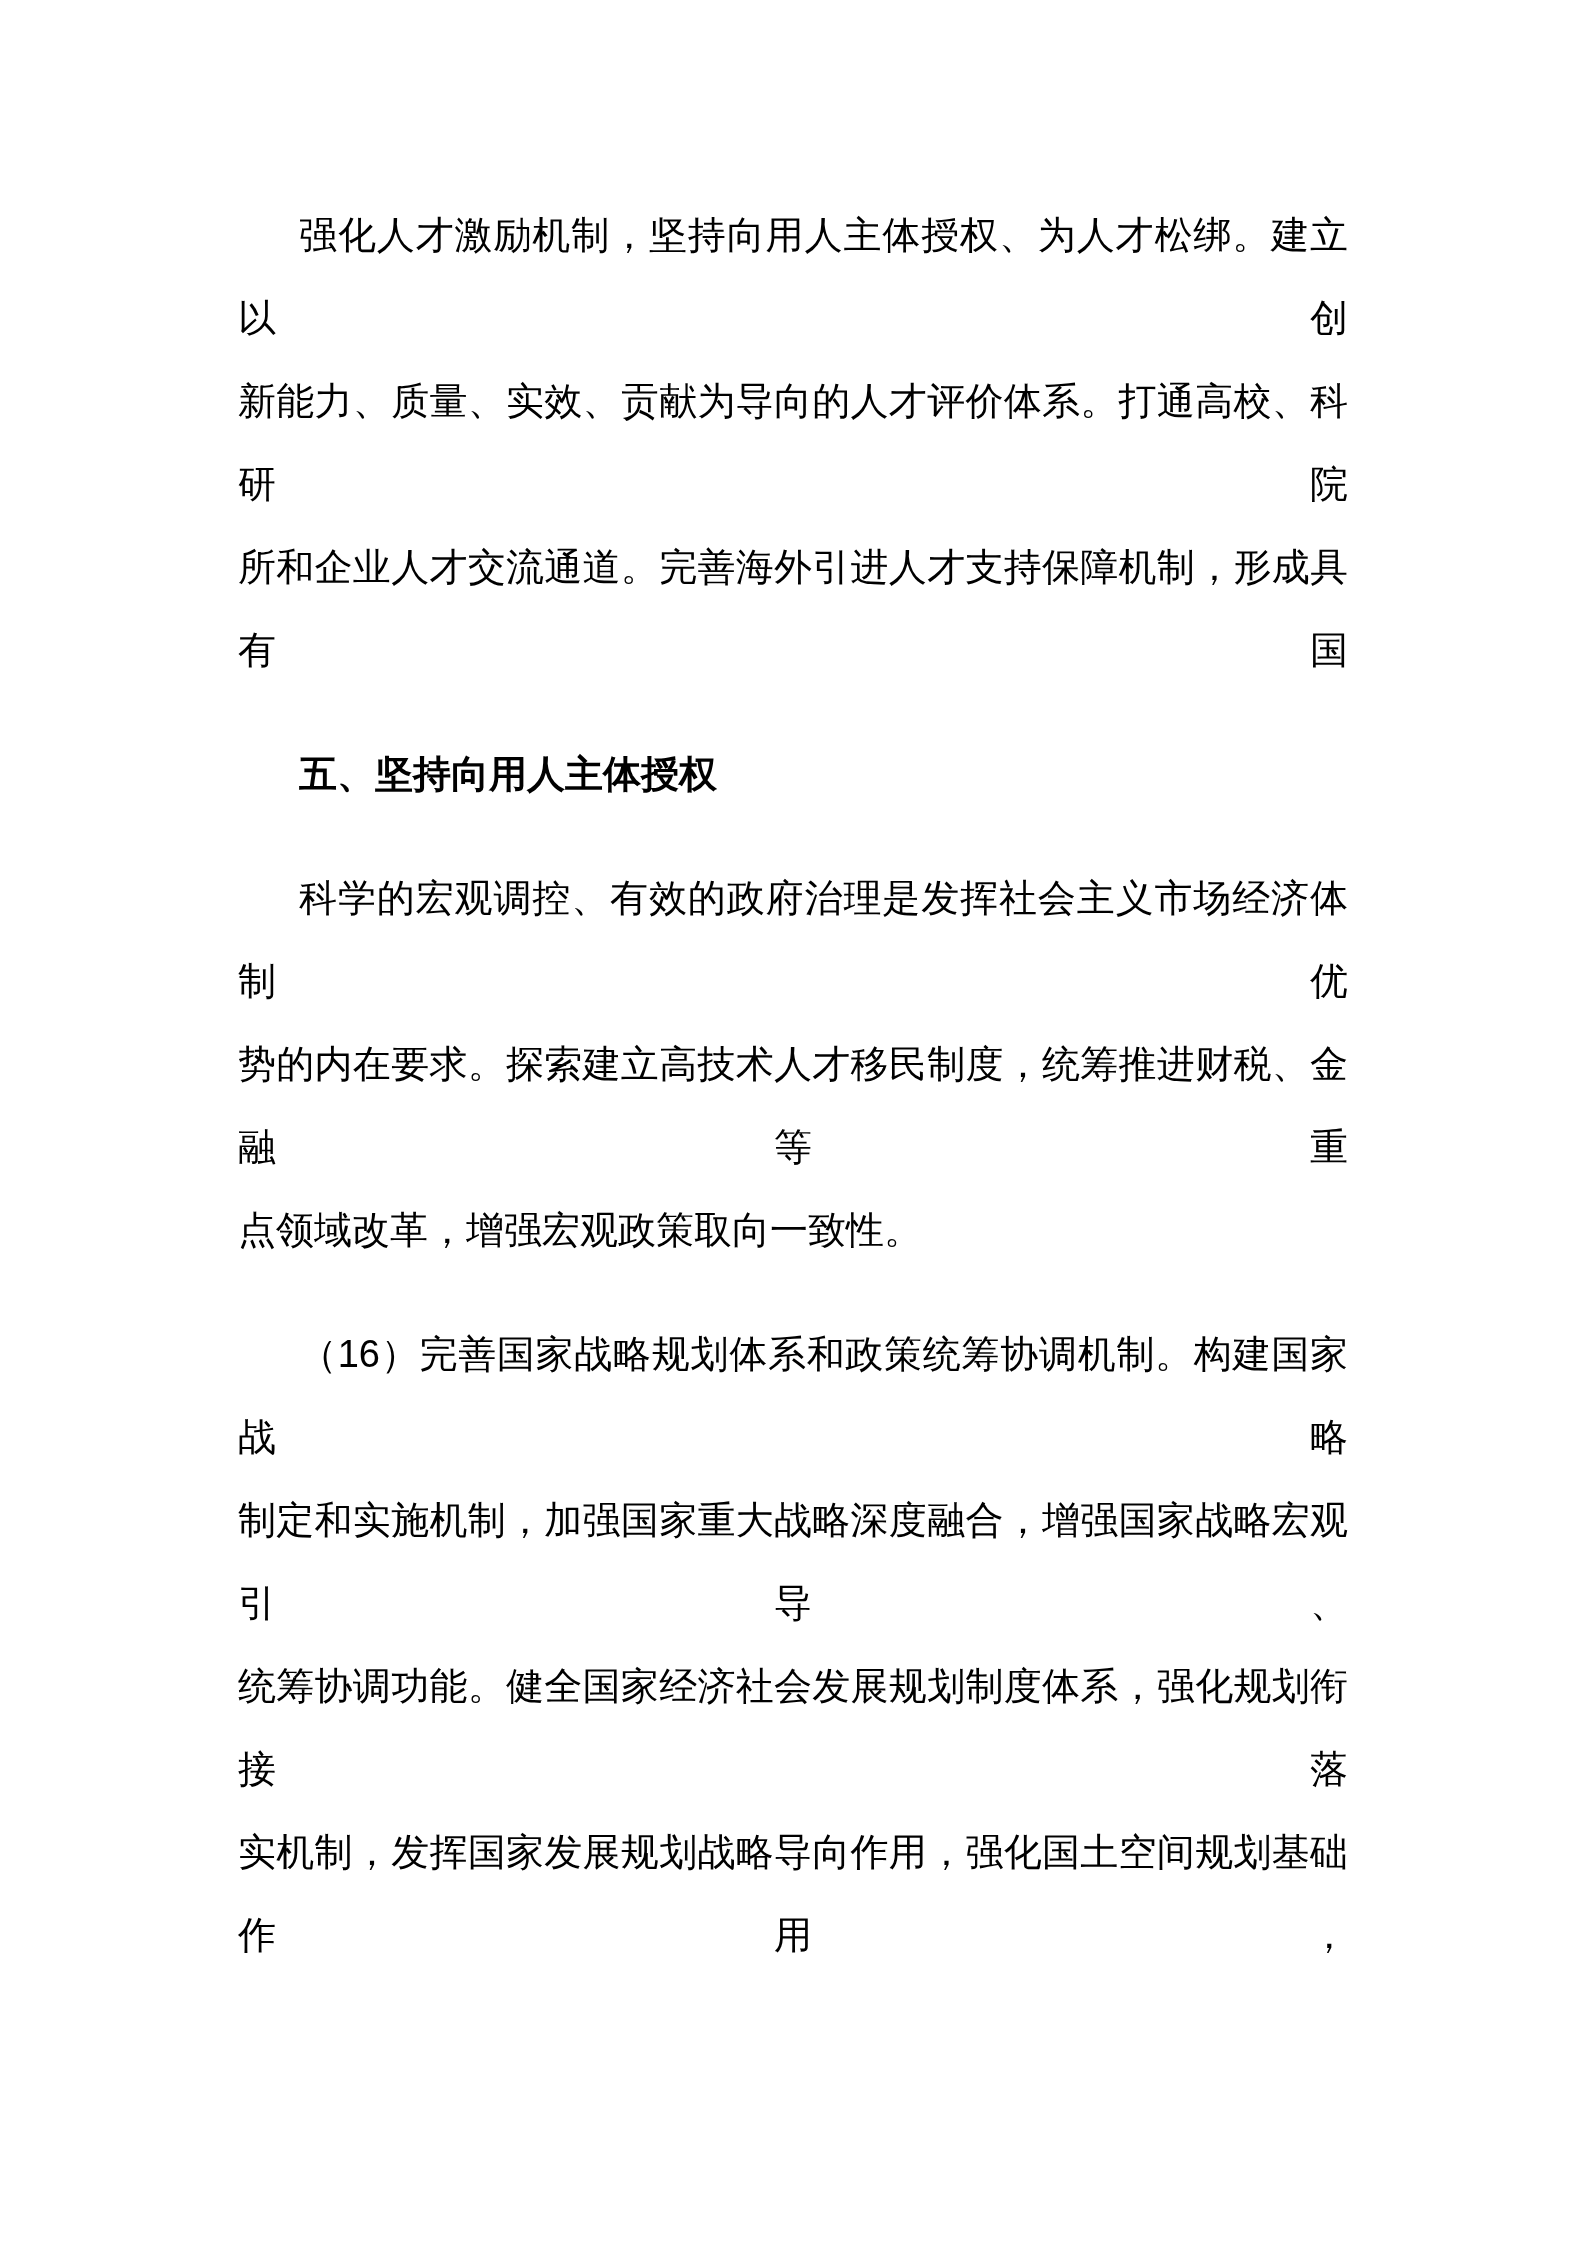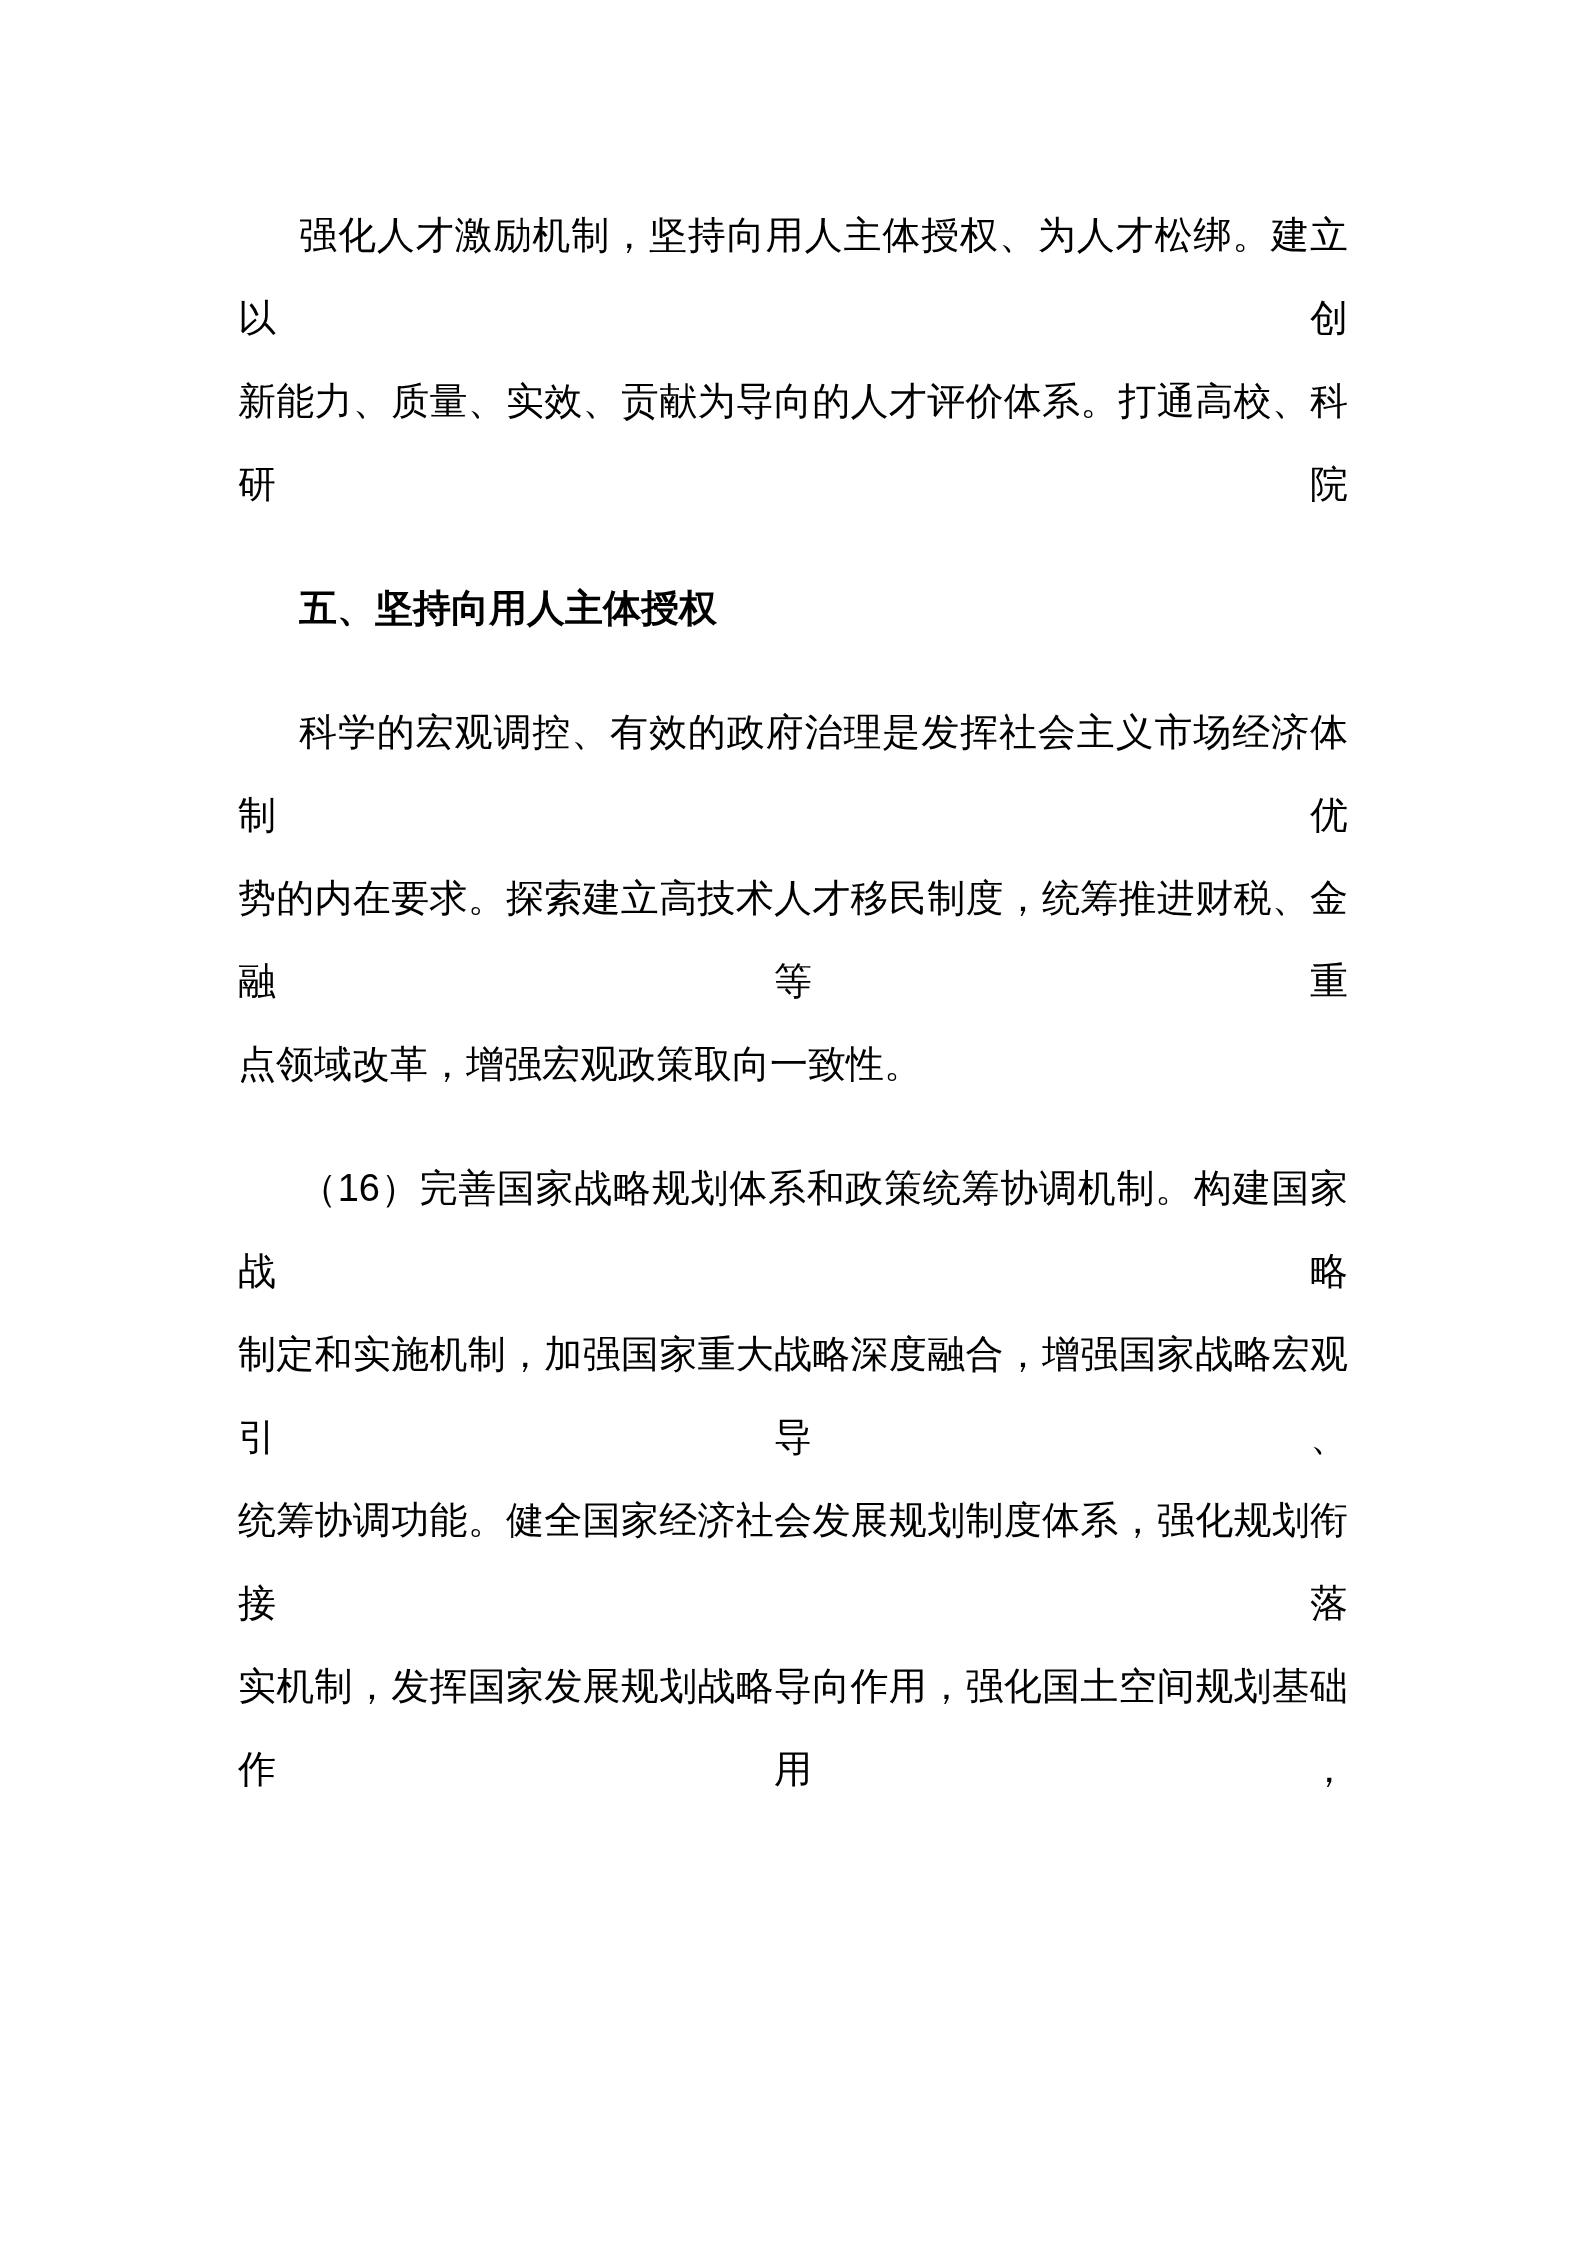--- a/index.html
+++ b/index.html
@@ -53,20 +53,21 @@
 </style>
 </head>
 <body>
 
 <div class="page">
   <div class="content">
 
     <div class="block">
       <div class="line para-start">强化人才激励机制，坚持向用人主体授权、为人才松绑。建立以创</div>
       <div class="line">新能力、质量、实效、贡献为导向的人才评价体系。打通高校、科研院</div>
+      <div class="line">所和企业人才交流通道。完善海外引进人才支持保障机制，形成具有国</div>
     </div>
 
     <div class="block heading">五、坚持向用人主体授权</div>
 
     <div class="block">
       <div class="line para-start">科学的宏观调控、有效的政府治理是发挥社会主义市场经济体制优</div>
       <div class="line">势的内在要求。探索建立高技术人才移民制度，统筹推进财税、金融等重</div>
       <div class="line para-end">点领域改革，增强宏观政策取向一致性。</div>
     </div>
 

